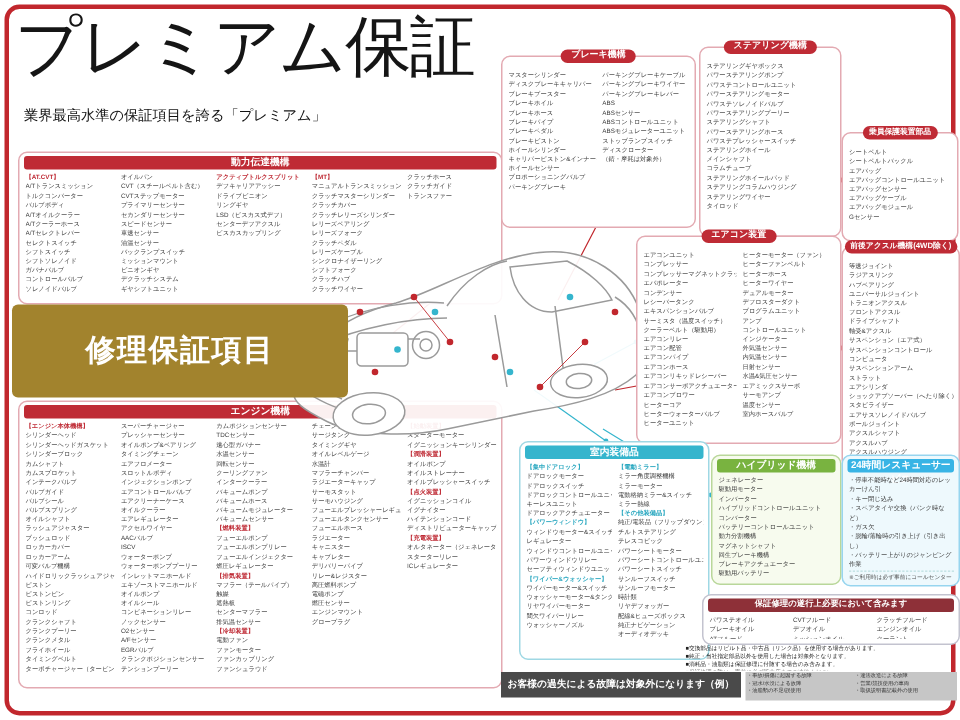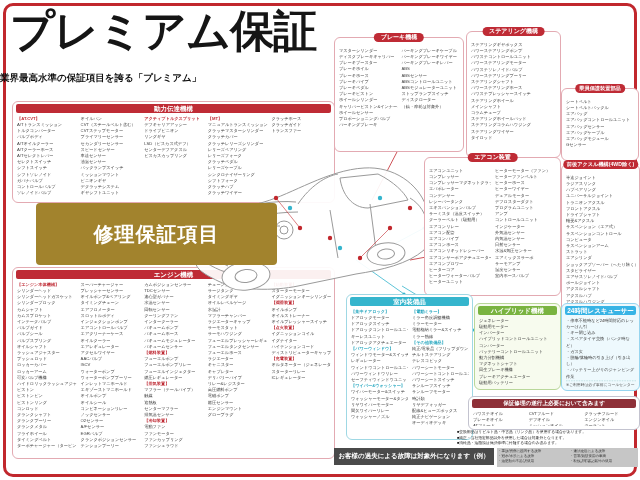--- a/index.html
+++ b/index.html
@@ -1,25 +1,25 @@
 <!DOCTYPE html>
 <html><head>
 <meta charset="utf-8">
 <style>
   html,body{margin:0;padding:0;background:#fff;}
   body{width:640px;height:480px;position:relative;overflow:hidden;
        font-family:"Liberation Sans","DejaVu Sans",sans-serif;-webkit-text-size-adjust:none;}
   .frame{position:absolute;inset:3px;border:3px solid #c1272d;border-radius:10px;z-index:0;}
-  .title{position:absolute;left:10px;top:2px;font-size:44px;font-weight:700;color:#151515;
+  .title{position:absolute;left:10px;top:2px;font-size:44px;font-weight:400;color:#151515;
          letter-spacing:-1px;z-index:3;white-space:nowrap;}
-  .subtitle{position:absolute;left:0;top:72px;font-size:9.5px;line-height:12px;font-weight:bold;
+  .subtitle{position:absolute;left:16px;top:72px;font-size:9.5px;line-height:12px;font-weight:normal;
             color:#111;z-index:3;white-space:nowrap;}
-  .ribbon{position:absolute;left:8px;top:203px;width:241px;height:62px;background:#a2832d;
+  .ribbon{position:absolute;left:8px;top:203px;width:224px;height:62px;background:#a2832d;
           border-radius:4px;z-index:6;display:flex;flex-direction:column;justify-content:center;
-          align-items:center;color:#fff;font-weight:900;font-size:20px;line-height:26px;letter-spacing:1px;margin-left:28px;}
+          align-items:center;color:#fff;font-weight:900;font-size:20px;line-height:26px;letter-spacing:1px;}
   .box{position:absolute;background:#fff;border:1px solid #e3aab2;border-radius:6px;z-index:4;}
   .zlow{z-index:2;}
   .pill{position:absolute;top:-5px;left:50%;transform:translateX(-50%);background:#bf2b35;color:#fff;
         border-radius:6px;font-weight:bold;padding:1px 7px;font-size:6px;line-height:7px;white-space:nowrap;z-index:5;}
   .pill.small{font-size:5.2px;padding:1px 4px;}
   .hbar{height:9px;line-height:9px;margin:2px 3px 1px 3px;background:#bf2b35;color:#fff;font-weight:bold;
         text-align:center;font-size:6.5px;border-radius:2px;}
   .hbar.teal{background:#35b5cd;} .hbar.green{background:#79b340;} .hbar.blue{background:#38b4e5;}
   .hbar.maroon{background:#8e3038;font-size:5.6px;}
   .body{position:absolute;left:4px;right:3px;top:9px;bottom:3px;overflow:hidden;}

